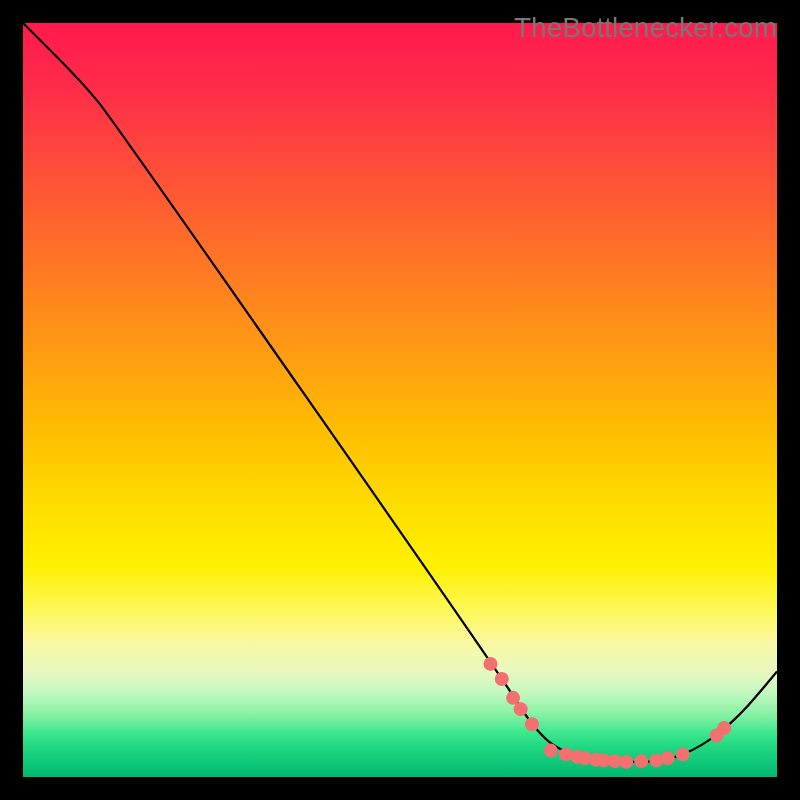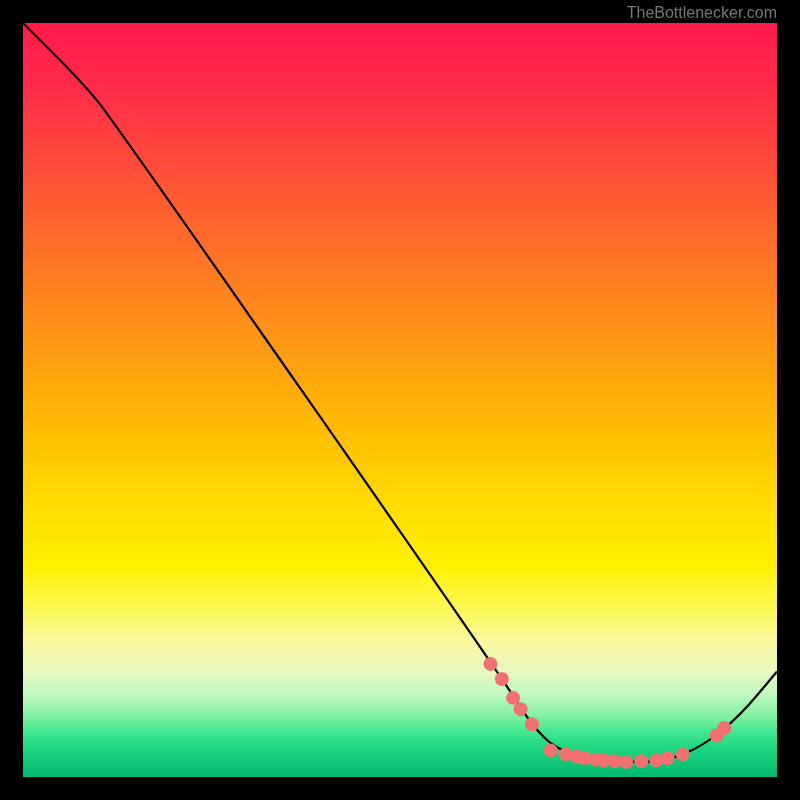--- a/index.html
+++ b/index.html
@@ -42,24 +42,24 @@
       #80f0a0 92%,
       #40e890 94%,
       #20d880 96%,
       #10c878 98%,
       #00b870 100%
     );
   }
   .watermark {
     position: absolute;
     right: 23px;
-    top: 4px;
+    top: 12px;
     color: #777;
     font-family: Arial, sans-serif;
-    font-size: 16px;
+    font-size: 28px;
     font-weight: normal;
     z-index: 10;
     margin-left: 35px;
   }
   svg.curve {
     position: absolute;
     left: 0;
     top: 0;
     width: 100%;
     height: 100%;

